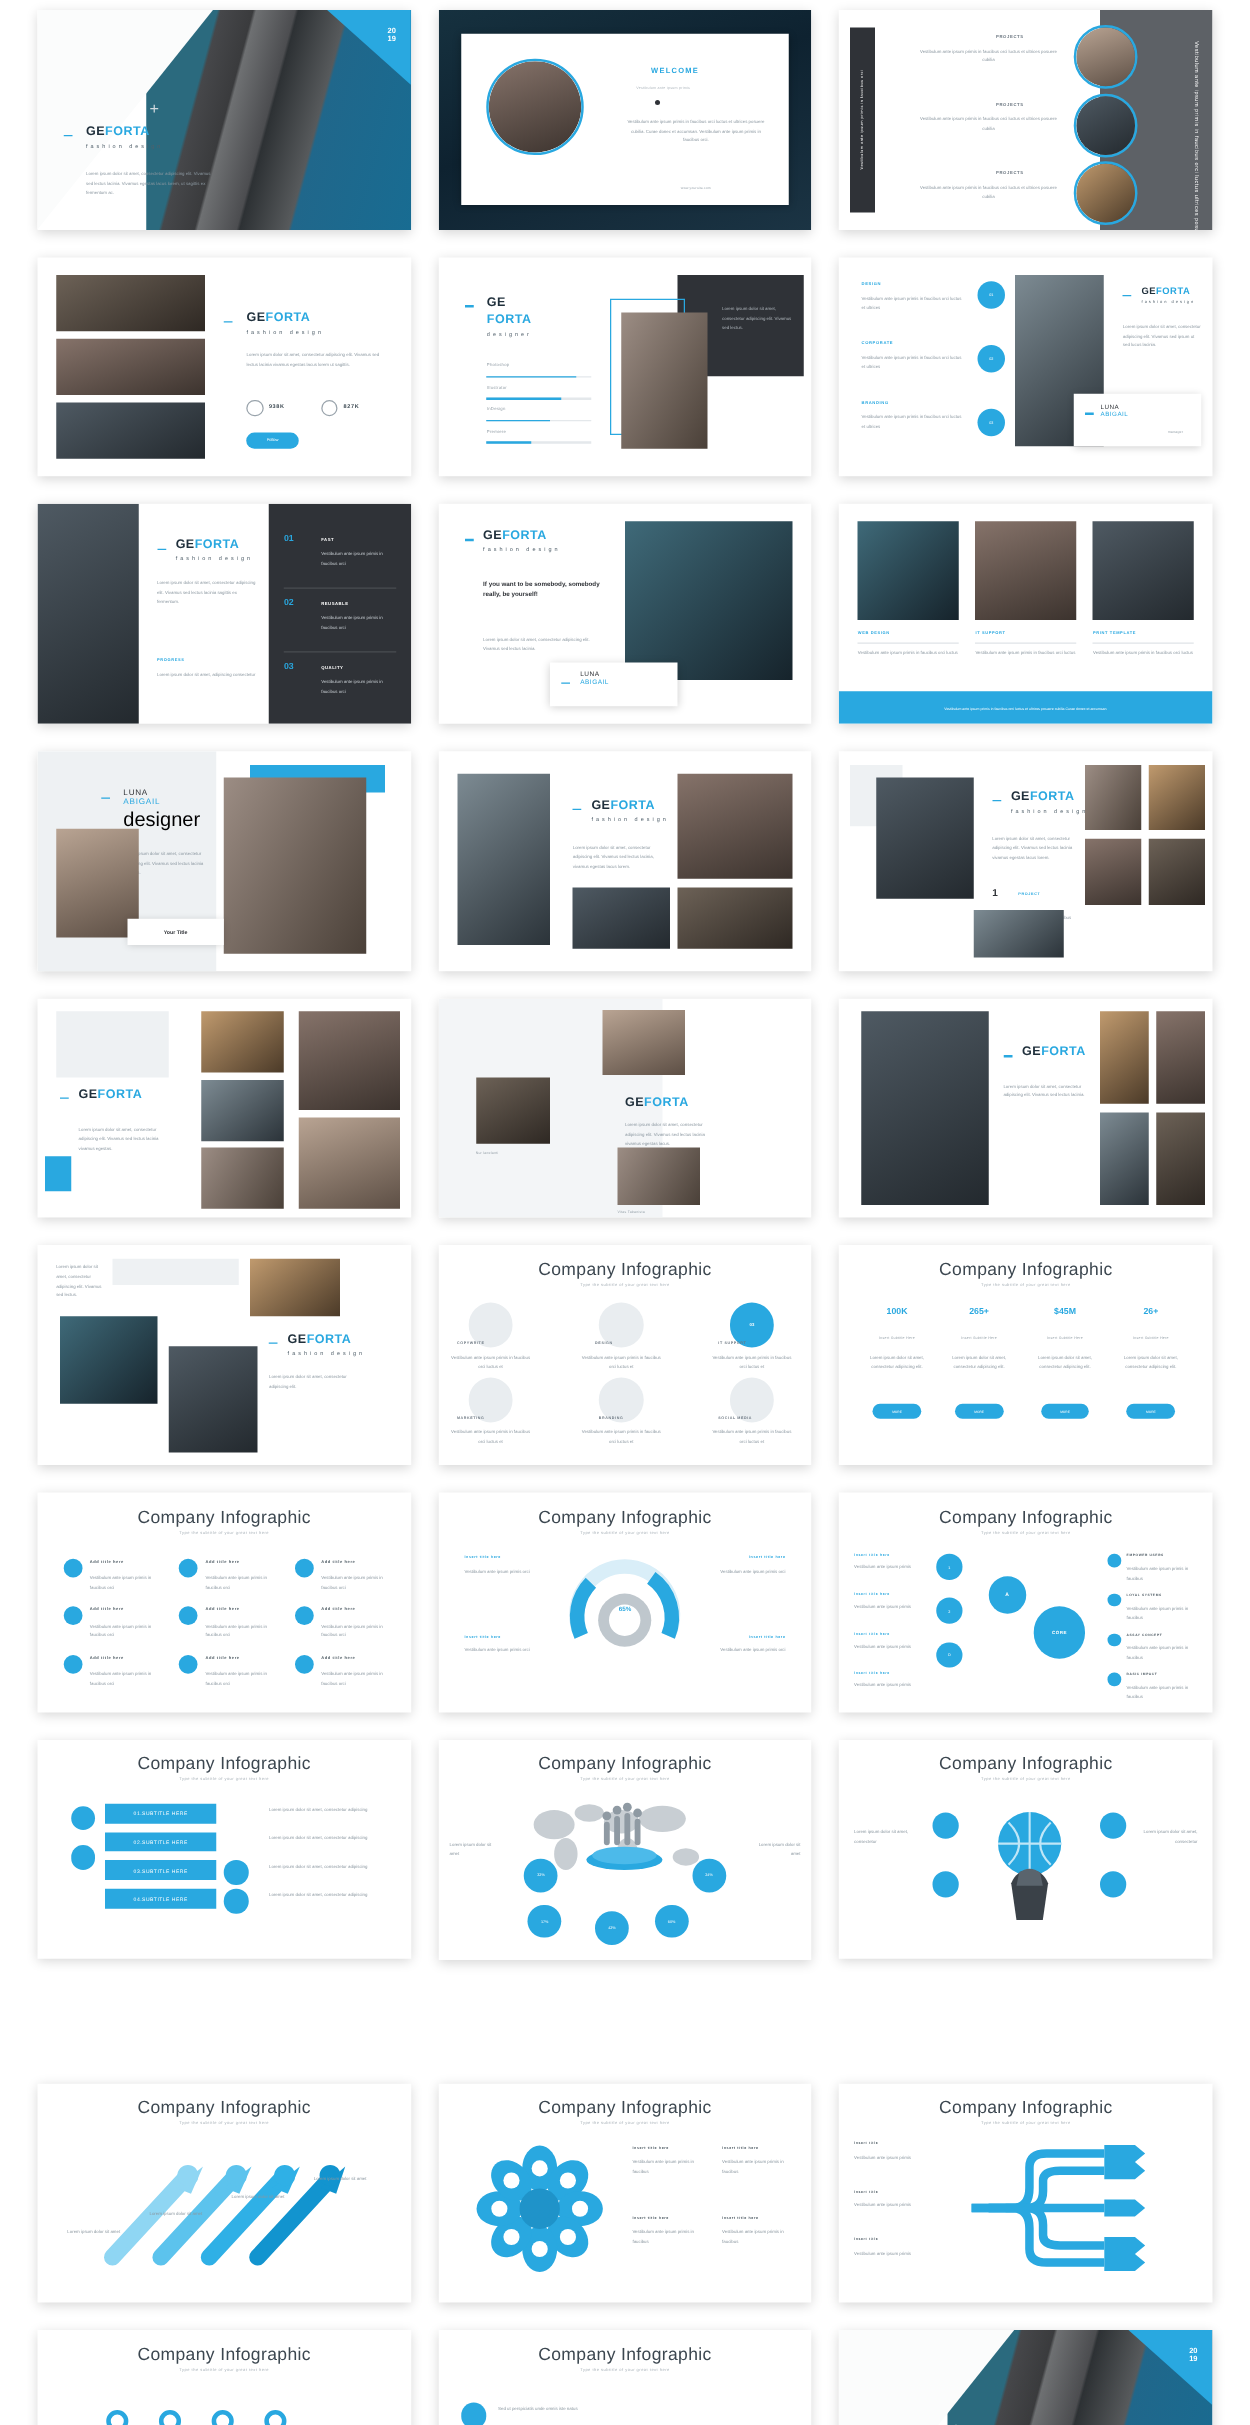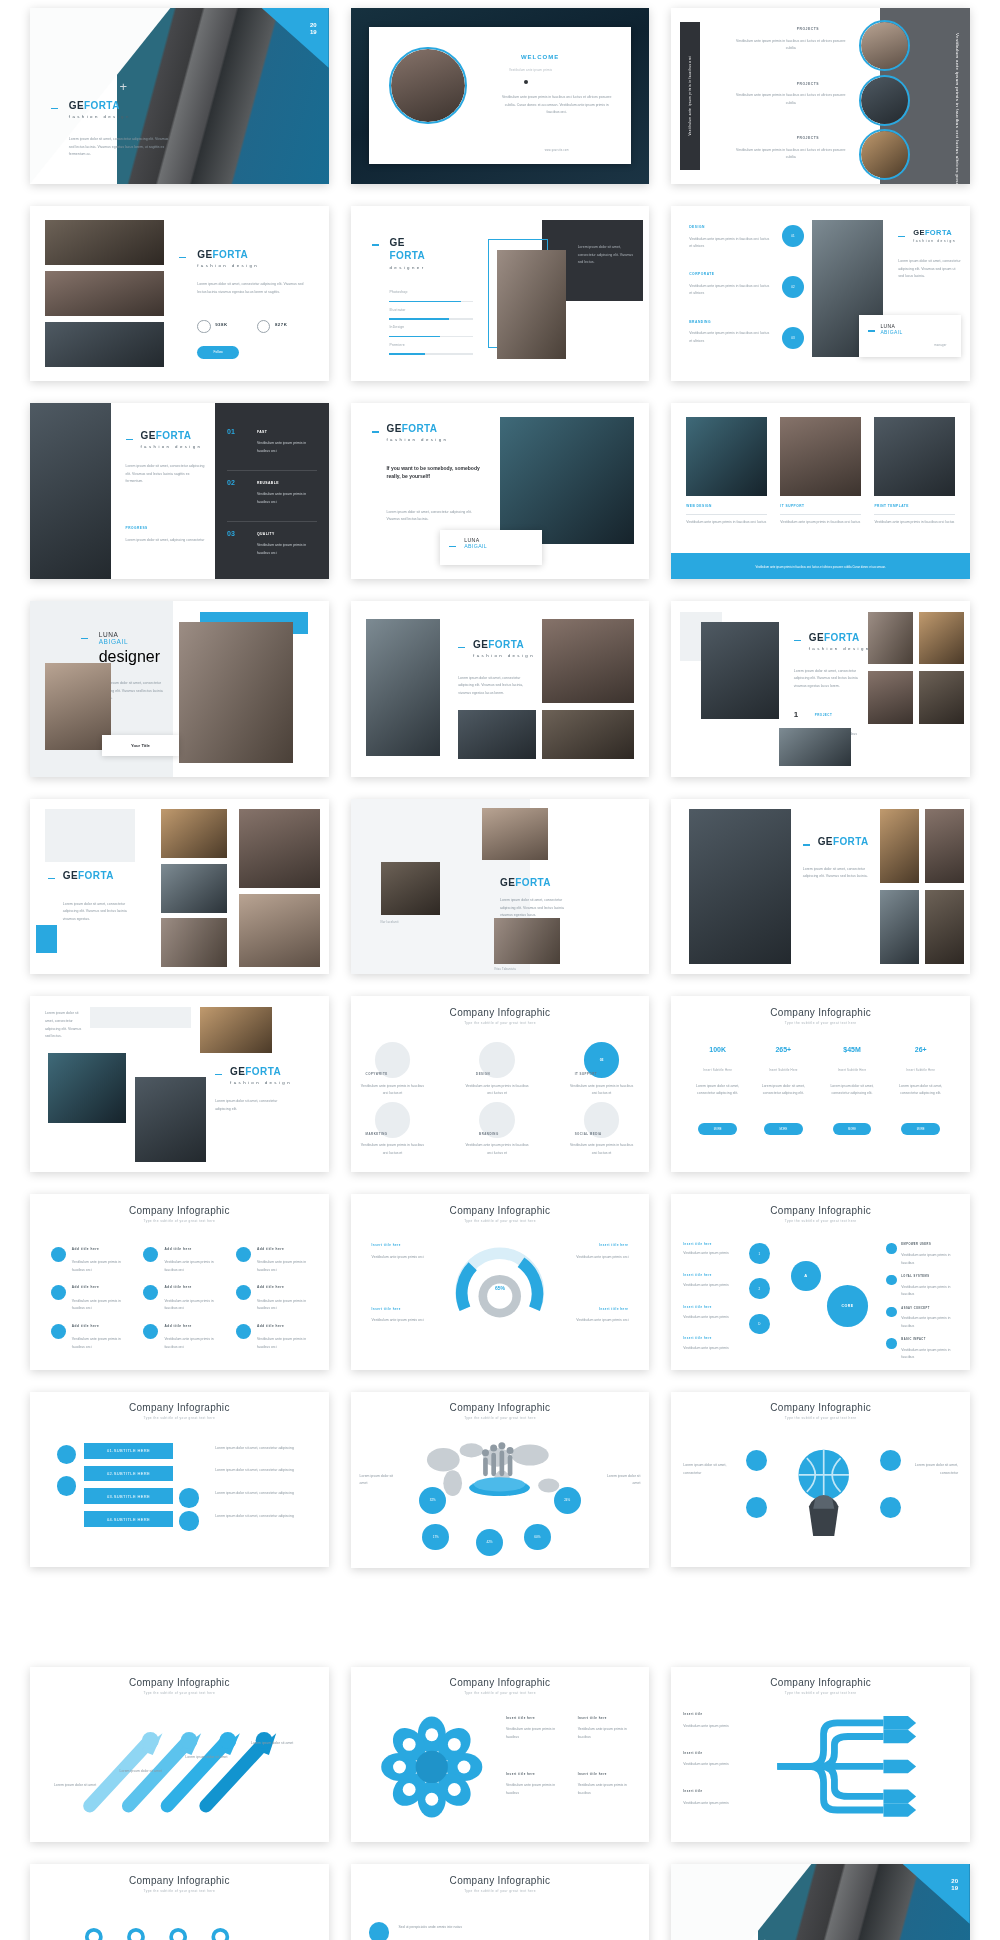--- a/index.html
+++ b/index.html
@@ -47,21 +47,21 @@
 
   .circ { position:absolute; border-radius:50%; }
   .ring { border:2.5px solid #29a8e0; }
 
   .tiny { position:absolute; font-size:3.4px; color:#98a3ab; letter-spacing:.2px; white-space:nowrap;}
   .tinyb { position:absolute; font-size:3.9px; font-weight:bold; color:#3a4750; letter-spacing:.5px; white-space:nowrap;}
   .tinyacc { position:absolute; font-size:4.2px; font-weight:bold; color:#29a8e0; letter-spacing:.5px; white-space:nowrap;}
 
   
   .ih { position:absolute; left:0; right:0; text-align:center; }
-  .ih .t { font-size:10px; color:#3c4750; letter-spacing:.3px; }
+  .ih .t { font-size:14px; color:#3c4750; letter-spacing:.3px; }
   .ih .s { font-size:3.2px; color:#a9b2b9; margin-top:3px; letter-spacing:.4px;}
 
   .line { position:absolute; background:#dfe4e8; height:1px; }
 
   .pill { position:absolute; background:#29a8e0; color:#fff; font-size:4px;
           display:flex; align-items:center; justify-content:center; letter-spacing:.4px; }
   .btnpill{ position:absolute; background:#29a8e0; border-radius:9px; }
 
   .num { position:absolute; font-weight:bold; color:#29a8e0; white-space:nowrap;}
   .wtxt{ position:absolute; color:#fff; white-space:nowrap;}

